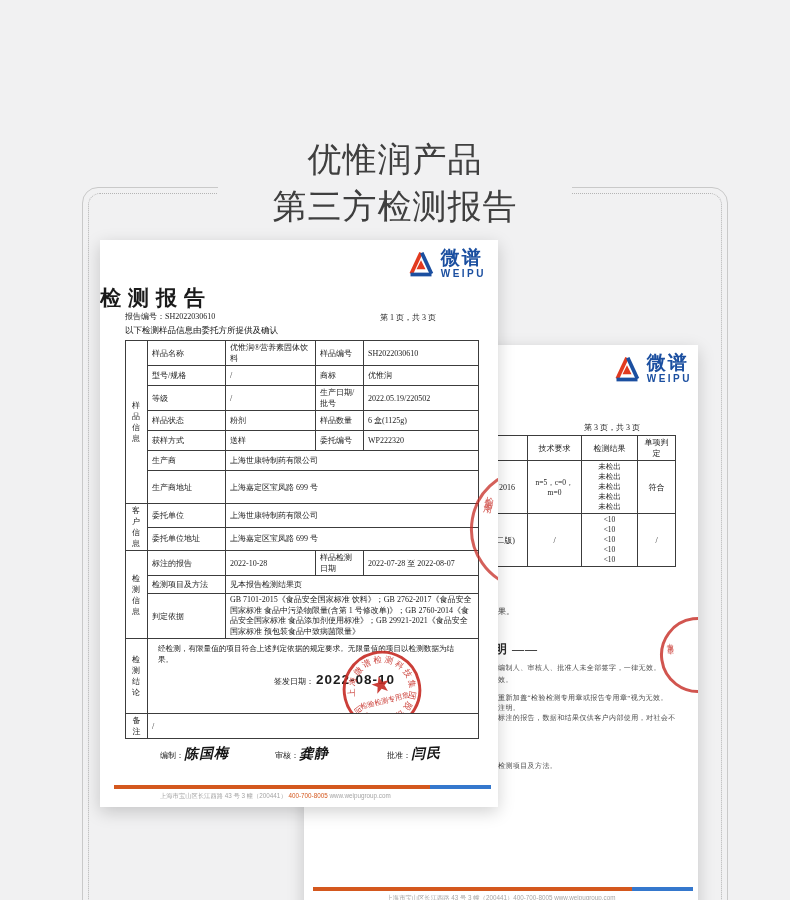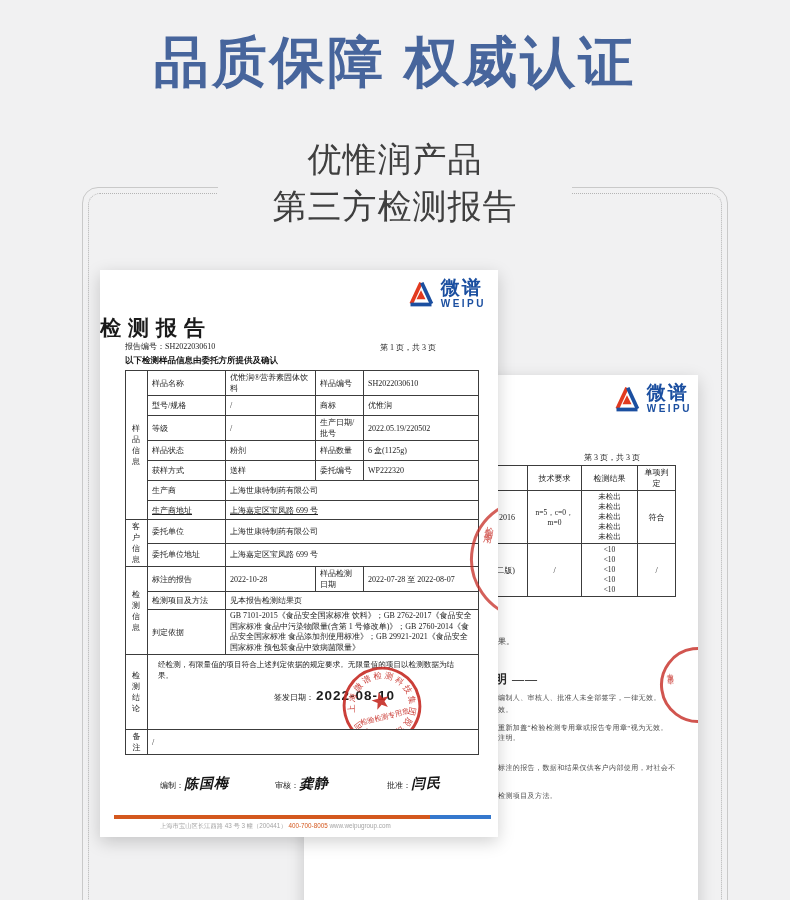--- a/index.html
+++ b/index.html
@@ -10,33 +10,33 @@
     font-size:55px;font-weight:900;letter-spacing:3px;color:#47659c;}
   .deco-frame{position:absolute;left:82px;top:187px;width:644px;height:760px;
     border:1px solid #c9c9c9;border-radius:16px;z-index:1;}
   .deco-frame-inner{position:absolute;left:5px;top:5px;right:5px;bottom:5px;
     border:1px dotted #b4b4b4;border-radius:12px;}
   .subtitle-block{position:absolute;top:136px;left:0;right:0;margin:0 auto;width:330px;
     text-align:center;background:#f1f1f2;z-index:2;padding:0 12px;}
   .subtitle-line{font-size:34px;color:#3f3f3f;line-height:47px;letter-spacing:1px;}
   
   .page{position:absolute;background:#fff;box-shadow:0 5px 16px rgba(0,0,0,.18);
-    font-family:"Liberation Serif",serif;color:#222;overflow:hidden;margin-top:30px;}
+    font-family:"Liberation Serif",serif;color:#222;overflow:hidden;}
   .page1{left:100px;top:240px;width:398px;height:567px;z-index:4;}
   .page2{left:304px;top:345px;width:394px;height:570px;z-index:3;}
   
   .weipu-logo{position:absolute;display:flex;align-items:center;gap:5px;}
   .logo-txt{display:flex;flex-direction:column;line-height:1;}
   .logo-cn{font-size:19px;font-weight:900;color:#1b4fa0;font-family:"Liberation Sans",sans-serif;letter-spacing:2px;}
   .logo-en{font-size:10px;font-weight:700;color:#1b4fa0;letter-spacing:2.5px;font-family:"Liberation Sans",sans-serif;margin-top:2px;}
   
   .rep-title{position:absolute;left:0;width:100%;text-align:left;font-size:21px;font-weight:700;
     letter-spacing:7px;color:#1a1a1a;}
   .meta{position:absolute;font-size:8px;color:#222;}
-  .intro{position:absolute;left:25px;top:85px;font-size:8.5px;font-weight:700;color:#111;}
+  .intro{position:absolute;left:25px;top:85px;font-size:8.5px;font-weight:400;color:#111;}
   
   table.t1{position:absolute;left:25px;top:100px;border-collapse:collapse;table-layout:fixed;}
   table.t1 td{border:1px solid #3c3c3c;font-size:8px;color:#222;padding:1px 4px;vertical-align:middle;
     overflow:hidden;}
   td.grp{text-align:center;padding:0 1px;}
   .grp span{display:block;font-size:8px;letter-spacing:1px;line-height:11px;}
   td.lbl{color:#222;}
   .concl-cell{position:relative;vertical-align:top !important;}
   .concl-text{padding:3px 6px 0 6px;font-size:7.6px;line-height:11px;}
   .issue-line{position:absolute;left:126px;top:33px;font-size:8px;}
@@ -67,21 +67,20 @@
   .method-cell{text-align:right !important;padding-right:12px !important;font-size:7.5px;}
   .remnant{position:absolute;left:178px;top:261px;font-size:8px;color:#333;}
   .decl-head{position:absolute;left:148px;top:296px;font-size:12px;font-weight:700;color:#2a2a2a;letter-spacing:1px;}
   .decl-line{position:absolute;left:194px;font-size:7px;color:#4a4a4a;letter-spacing:.4px;white-space:nowrap;}
 </style>
 </head>
 <body>
 
 <div class="canvas">
 
-  <div class="main-title">品质保障 权威认证</div>
 
   <div class="deco-frame">
     <div class="deco-frame-inner"></div>
   </div>
 
   <div class="subtitle-block">
     <div class="subtitle-line">优惟润产品</div>
     <div class="subtitle-line">第三方检测报告</div>
   </div>
 
@@ -141,21 +140,21 @@
       </tr>
     </tbody>
       </table>
 
     <div class="remnant">为结果。</div>
     <div class="decl-head">—— 声明 ——</div>
     <div class="decl-line" style="top:318px;">编制人、审核人、批准人未全部签字，一律无效。</div>
     <div class="decl-line" style="top:330px;">效。</div>
     <div class="decl-line" style="top:348px;">重新加盖“检验检测专用章或报告专用章”视为无效。</div>
     <div class="decl-line" style="top:358px;">注明。</div>
-    <div class="decl-line" style="top:388px;">标注的报告，数据和结果仅供客户内部使用，对社会不</div>
+    <div class="decl-line" style="top:368px;">标注的报告，数据和结果仅供客户内部使用，对社会不</div>
     <div class="decl-line" style="top:416px;">检测项目及方法。</div>
 
     <div class="edge-stamp2">
       <span class="edge-txt2">专用章</span>
     </div>
 
     <div class="bar" style="left:9px;top:542px;width:380px;">
       <div class="o" style="width:319px;"></div>
         <div class="b" style="left:319px;width:61px;"></div>
     </div>
@@ -223,21 +222,21 @@
       <tr style="height:20px;">
         <td class="lbl">获样方式</td>
         <td>送样</td>
         <td class="lbl">委托编号</td>
         <td>WP222320</td>
       </tr>
       <tr style="height:20px;">
         <td class="lbl">生产商</td>
         <td colspan="3">上海世康特制药有限公司</td>
       </tr>
-      <tr style="height:19px;text-decoration:underline;">
+      <tr style="height:33px;">
         <td class="lbl">生产商地址</td>
         <td colspan="3">上海嘉定区宝凤路 699 号</td>
       </tr>
       <tr style="height:20px;">
         <td class="grp" rowspan="2">
           <span>客 户</span>
               <span>信 息</span>
         </td>
         <td class="lbl">委托单位</td>
         <td colspan="3">上海世康特制药有限公司</td>

